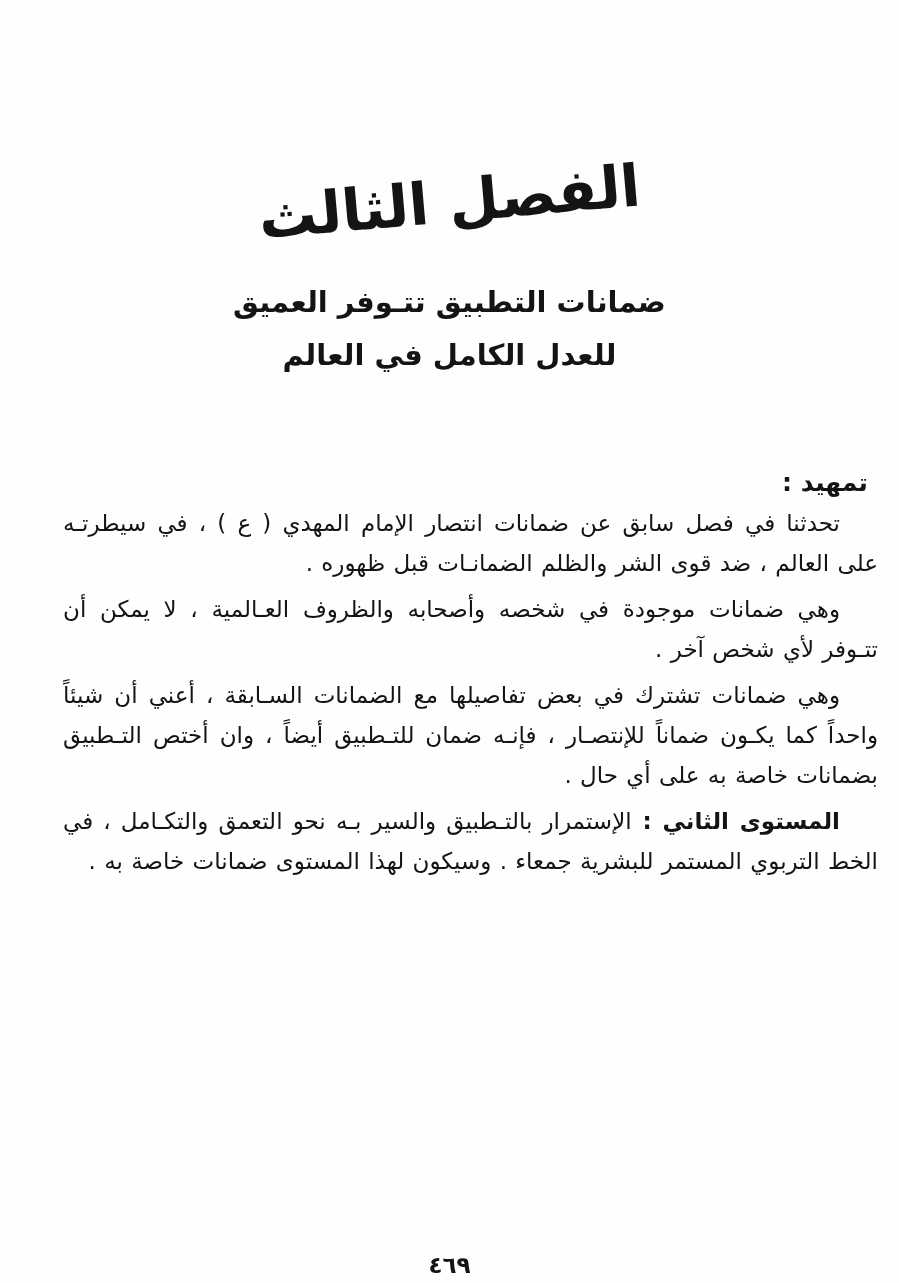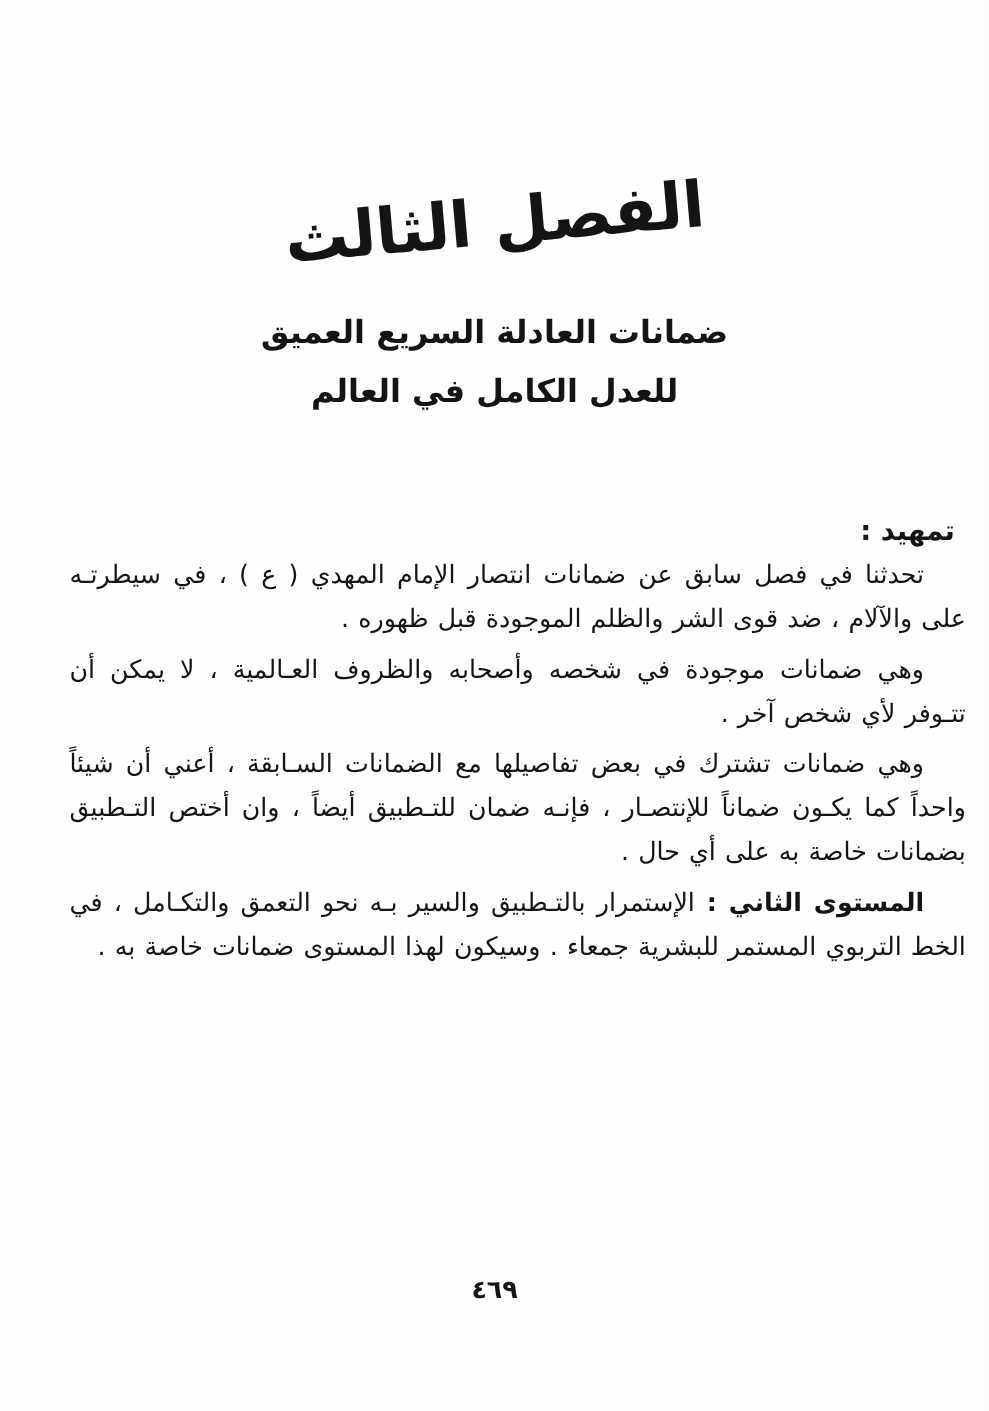--- a/index.html
+++ b/index.html
@@ -60,45 +60,45 @@
     line-height: 40px;
     text-align: justify;
     text-indent: 38px;
     word-spacing: 1px;
   }
   .body-text p .lead {
     font-weight: bold;
   }
   .page-number {
     position: absolute;
-    top: 1160px;
+    top: 1252px;
     left: 0;
     right: 0;
     text-align: center;
     font-size: 23px;
     font-weight: bold;
   }
 </style>
 </head>
 <body>
 
 <div class="page">
 
   <div class="chapter-title">الفصل الثالث</div>
 
   <div class="subtitle">
-    <div>ضمانات العادلة السريع العميق</div>
+    <div>ضمانات التطبيق تتـوفر العميق</div>
     <div>للعدل الكامل في العالم</div>
   </div>
 
   <h2 class="section-heading">تمهيد :</h2>
 
   <div class="body-text">
 
-    <p><span class="lead"></span><span>تحدثنا في فصل سابق عن ضمانات انتصار الإمام المهدي ( ع ) ، في سيطرتـه على والآلام ، ضد قوى الشر والظلم الموجودة قبل ظهوره .</span></p>
+    <p><span class="lead"></span><span>تحدثنا في فصل سابق عن ضمانات انتصار الإمام المهدي ( ع ) ، في سيطرتـه على العالم ، ضد قوى الشر والظلم الضمانـات قبل ظهوره .</span></p>
 
 
     <p><span class="lead"></span><span>وهي ضمانات موجودة في شخصه وأصحابه والظروف العـالمية ، لا يمكن أن تتـوفر لأي شخص آخر .</span></p>
 
     <p><span class="lead"></span><span>وهي ضمانات تشترك في بعض تفاصيلها مع الضمانات السـابقة ، أعني أن شيئاً واحداً كما يكـون ضماناً للإنتصـار ، فإنـه ضمان للتـطبيق أيضاً ، وان أختص التـطبيق بضمانات خاصة به على أي حال .</span></p>
 
 
 
     <p><span class="lead">المستوى الثاني : </span><span>الإستمرار بالتـطبيق والسير بـه نحو التعمق والتكـامل ، في الخط التربوي المستمر للبشرية جمعاء . وسيكون لهذا المستوى ضمانات خاصة به .</span></p>
 

